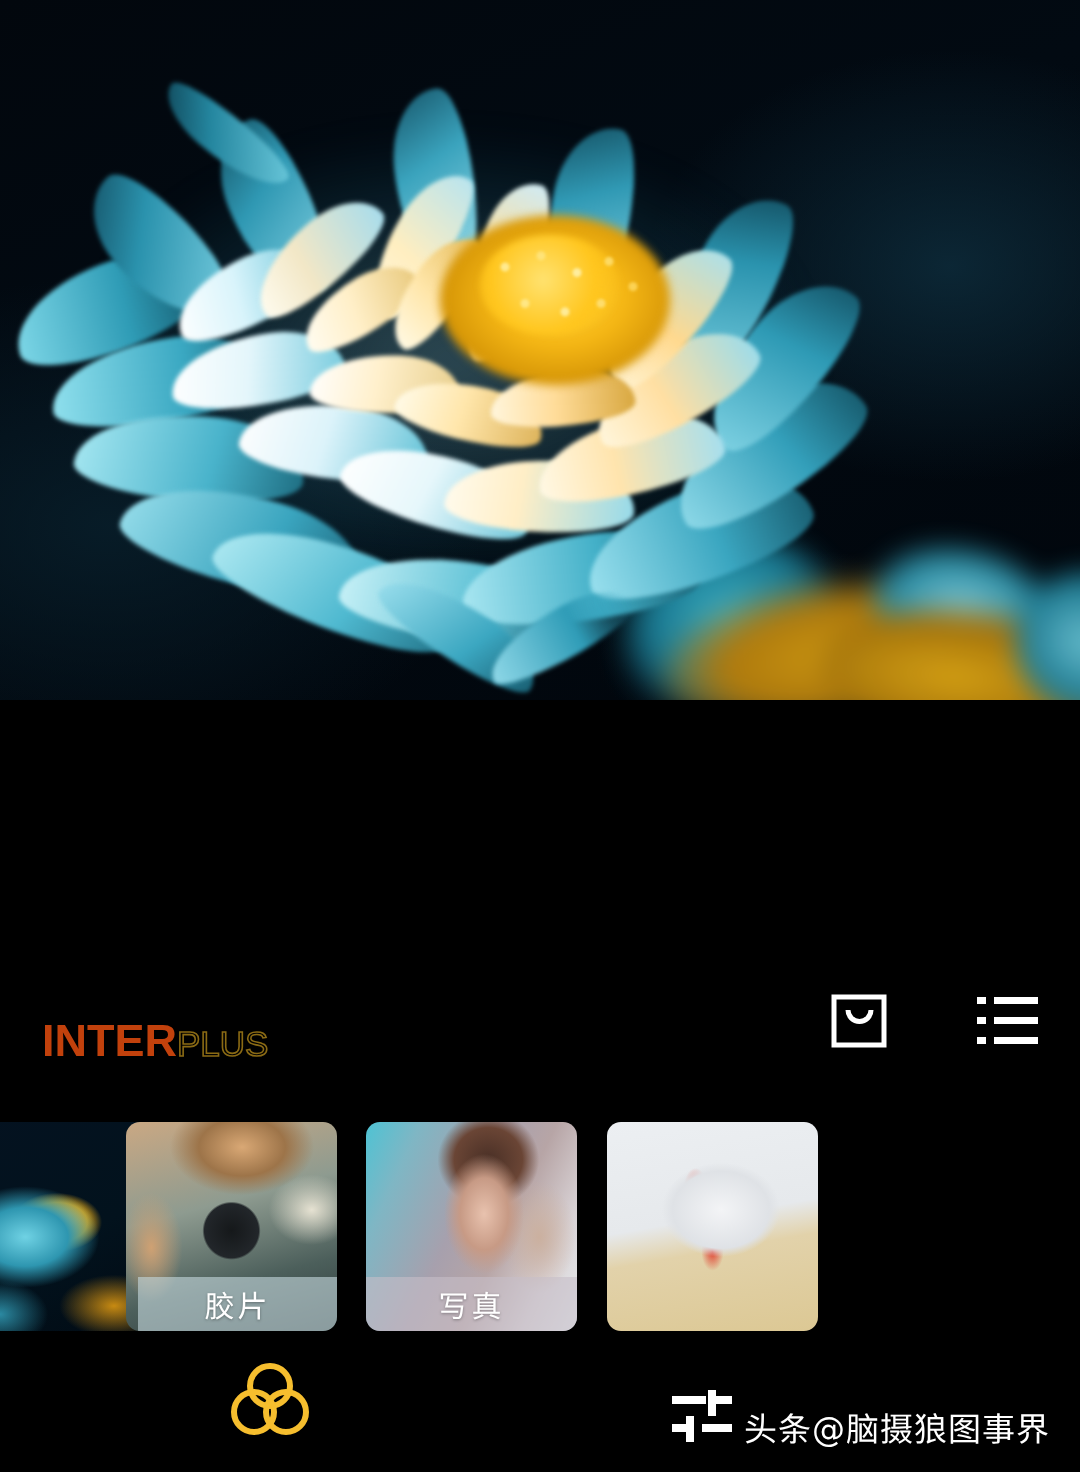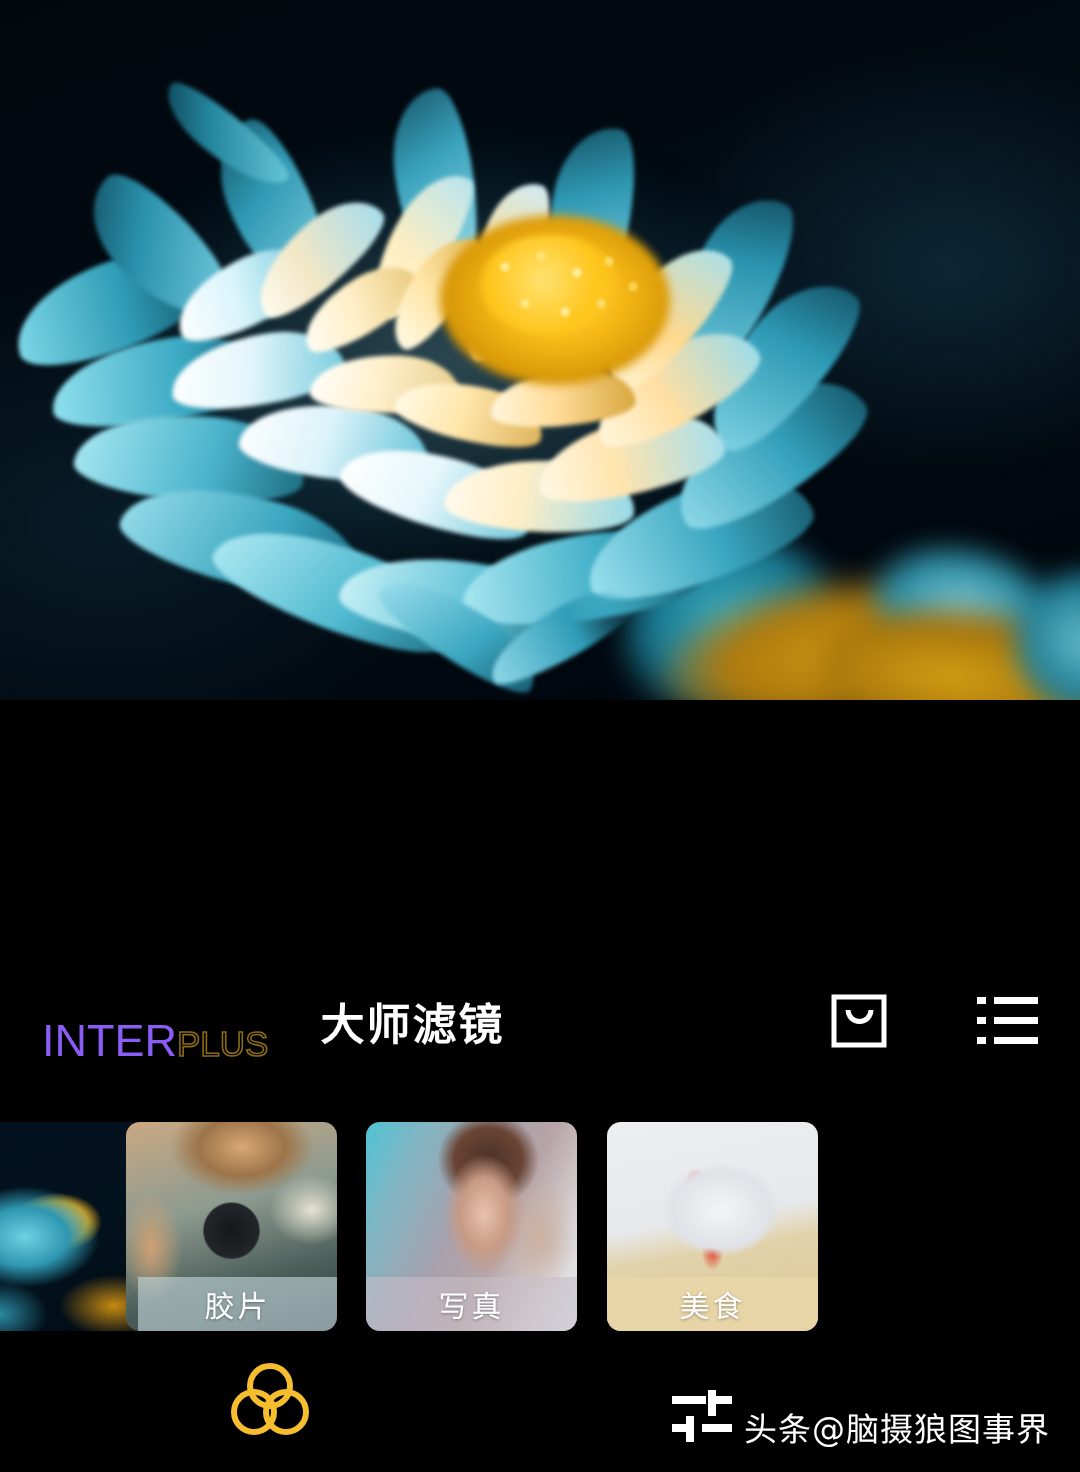--- a/index.html
+++ b/index.html
@@ -96,21 +96,21 @@
   
   .header {
     position:absolute; left:0; top:960px;
     width:1080px; height:122px;
     display:flex; align-items:center;
     padding:0 42px;
     background:#000;
   }
   .logo { display:flex; align-items:baseline; letter-spacing:.5px; }
   .logo .inter {
-    font-size:45px; font-weight:400; color:#8b5cf6;
+    font-size:45px; font-weight:700; color:#c2410c;
     letter-spacing:0px;
     margin-top:40px;
   }
   .logo .plus {
     font-size:35px; font-weight:400;
     color:transparent;
     -webkit-text-stroke:1.6px #8a6a14;
     letter-spacing:0px;
   }
   .header-title {
@@ -285,21 +285,20 @@
       <div class="petal" style="left:110px;top:10px;width:150px;height:44px;transform:rotate(-140deg);background:linear-gradient(50deg,#6ccadd,#24869f 60%,#0d3f50);"></div>
     </div>
   </div>
 
   <div class="header">
     <div class="logo">
       <span class="inter">INTER</span>
       <span class="plus">PLUS</span>
     </div>
 
-    <div class="header-title">大师滤镜</div>
 
     <div class="header-actions">
       <div class="icon-btn">
         <svg width="62" height="62" viewBox="0 0 62 62">
           <rect x="6" y="7" width="50" height="48" fill="none" stroke="#ffffff" stroke-width="5"></rect>
           <path d="M20 20 A11.5 11.5 0 0 0 43 20" fill="none" stroke="#ffffff" stroke-width="5" stroke-linecap="butt"></path>
         </svg>
       </div>
       <div class="icon-btn">
         <svg width="62" height="56" viewBox="0 0 62 56">
@@ -326,21 +325,20 @@
       <div class="cap" style="background:rgba(196,214,219,0.62);margin-left:12px;">胶片</div>
     </div>
 
     <div class="thumb" style="left:366px;padding-left:32px;">
       <div class="img art-portrait"></div>
       <div class="cap" style="background:rgba(198,190,200,0.60);">写真</div>
     </div>
 
     <div class="thumb" style="left:607px;">
       <div class="img art-food"></div>
-      <div class="cap" style="background:rgba(232,213,168,0.93);">美食</div>
     </div>
 
 
   </div>
 
   <div class="bottombar">
 
     <div class="tool-adjust">
       <svg width="84" height="78" viewBox="0 0 84 78">
         <circle cx="42" cy="26" r="20" fill="none" stroke="#F6BE2E" stroke-width="6"></circle>

